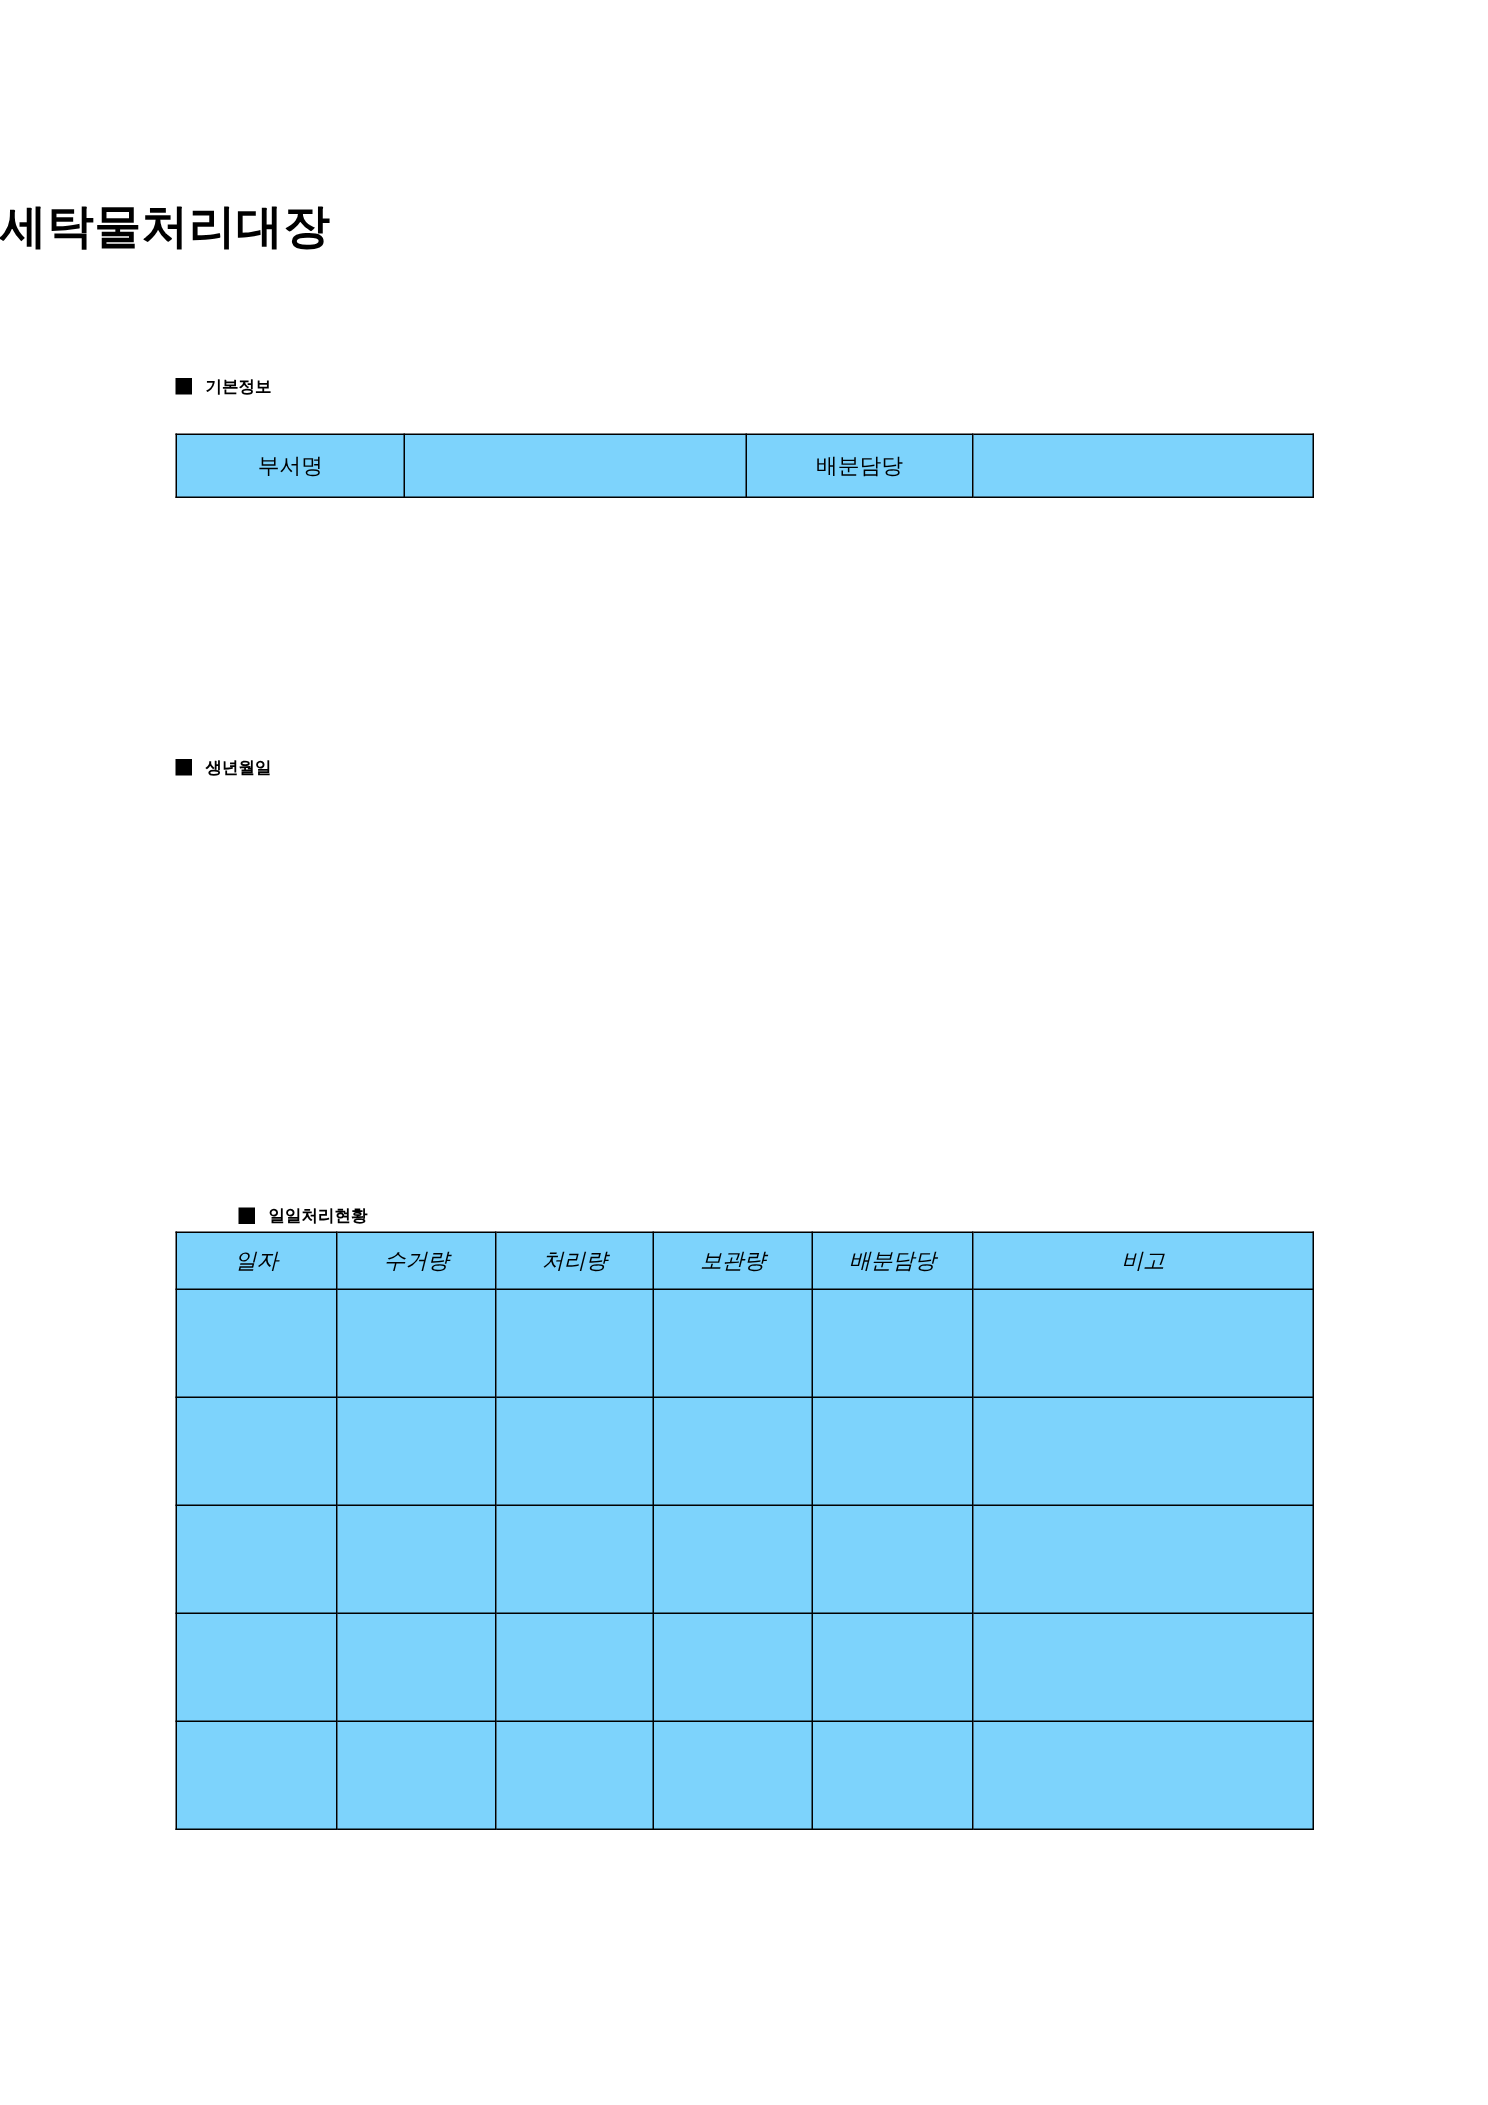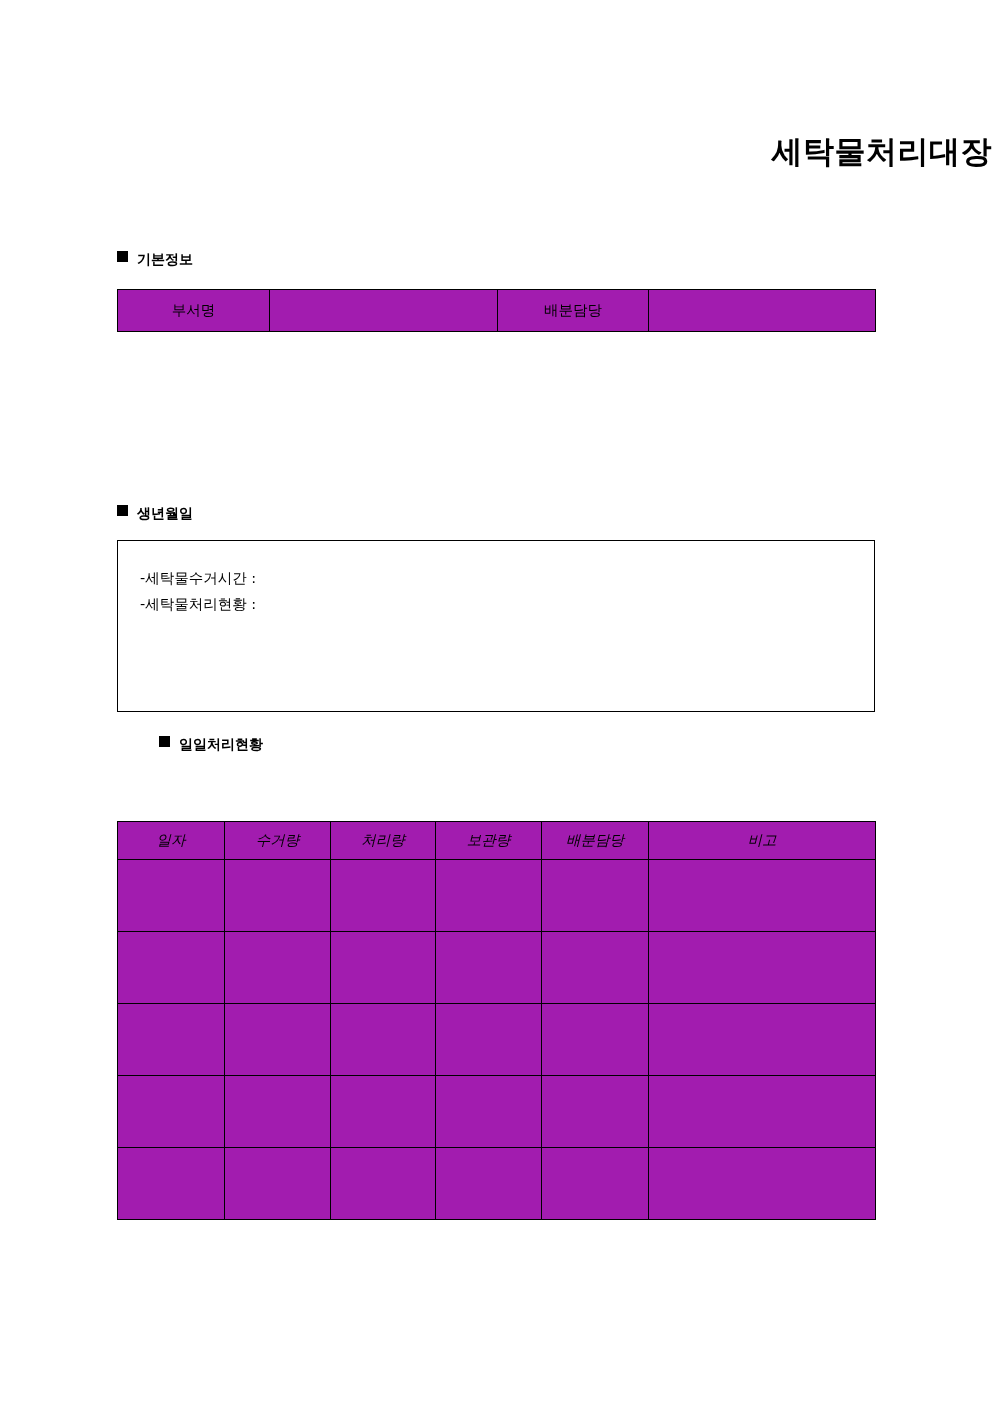--- a/index.html
+++ b/index.html
@@ -23,66 +23,66 @@
     height: 1403px;
     box-sizing: border-box;
   }
 
   
   .doc-title {
     position: absolute;
     left: 0;
     top: 131px;
     width: 992px;
-    text-align: right;
+    text-align: left;
     font-size: 31px;
     font-weight: bold;
     letter-spacing: 0.5px;
     line-height: 1.3;
   }
 
   
   .section-heading {
     position: absolute;
     left: 117px;
-    font-size: 14px;
+    font-size: 11px;
     font-weight: bold;
     line-height: 1.2;
     display: flex;
-    align-items: flex-start;
+    align-items: center;
     gap: 9px;
     white-space: nowrap;
   }
   .bullet-square {
     display: inline-block;
     width: 11px;
     height: 11px;
     background: #000000;
     flex: none;
   }
   #heading-basic  { top: 251px; }
   #heading-oper   { top: 505px; }
-  #heading-daily  { top: 736px; padding-left: 42px; }
+  #heading-daily  { top: 804px; padding-left: 42px; }
 
   
   table.form-table {
     position: absolute;
     border-collapse: collapse;
     table-layout: fixed;
     background: #ffffff;
   }
   table.form-table td,
   table.form-table th {
     border: 1px solid #000000;
     font-size: 14.5px;
     font-weight: normal;
     padding: 0;
     vertical-align: middle;
     text-align: center;
-    background: #a21caf;
+    background: #7dd3fc;
   }
   td.label-cell, th.head-cell {
     background: #ebebeb;
   }
 
   
   #table-basic {
     left: 117px;
     top: 289px;
     width: 758px;
@@ -145,24 +145,20 @@
         <td class="value-cell"></td>
       </tr>
     </tbody>
   </table>
 
   <div class="section-heading" id="heading-oper">
     <span class="bullet-square"></span>
     <span>생년월일</span>
   </div>
 
-  <div id="oper-box">
-    <div class="oper-line">-세탁물수거시간 :</div>
-    <div class="oper-line">-세탁물처리현황 :</div>
-  </div>
 
   <div class="section-heading" id="heading-daily">
     <span class="bullet-square"></span>
     <span>일일처리현황</span>
   </div>
 
   <table class="form-table" id="table-daily">
     <colgroup>
       <col style="width:107px">
       <col style="width:106px">

